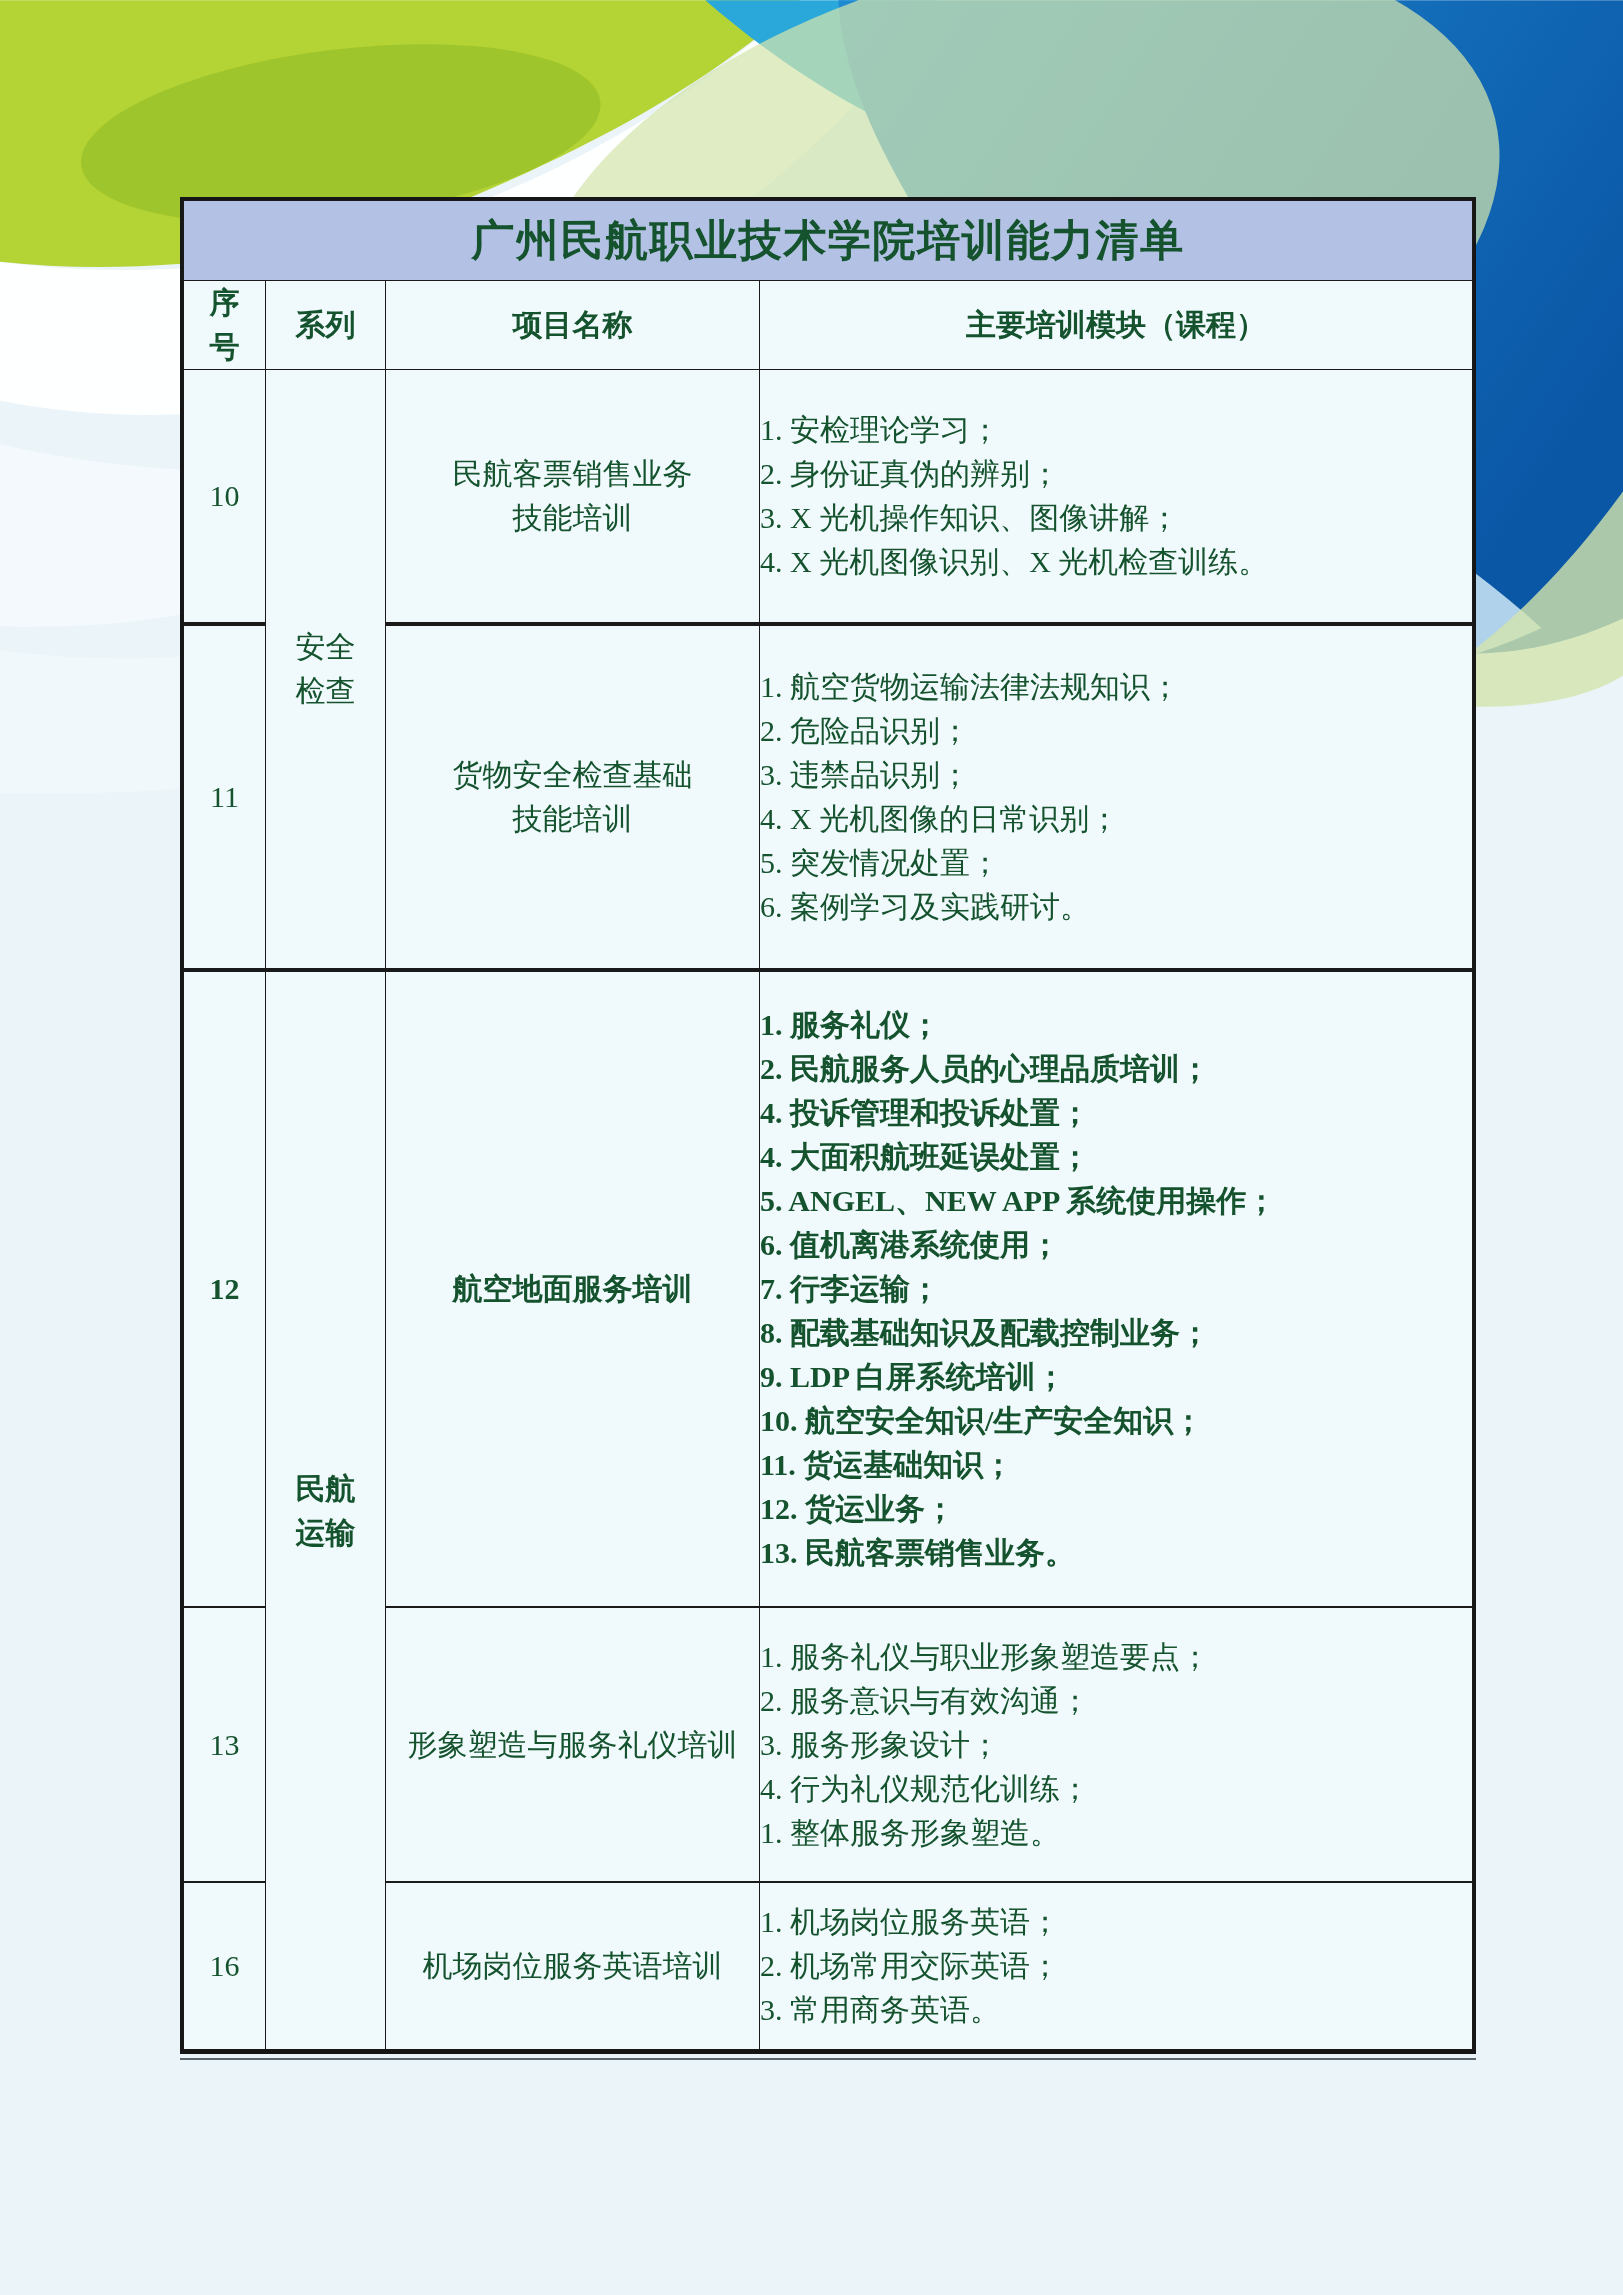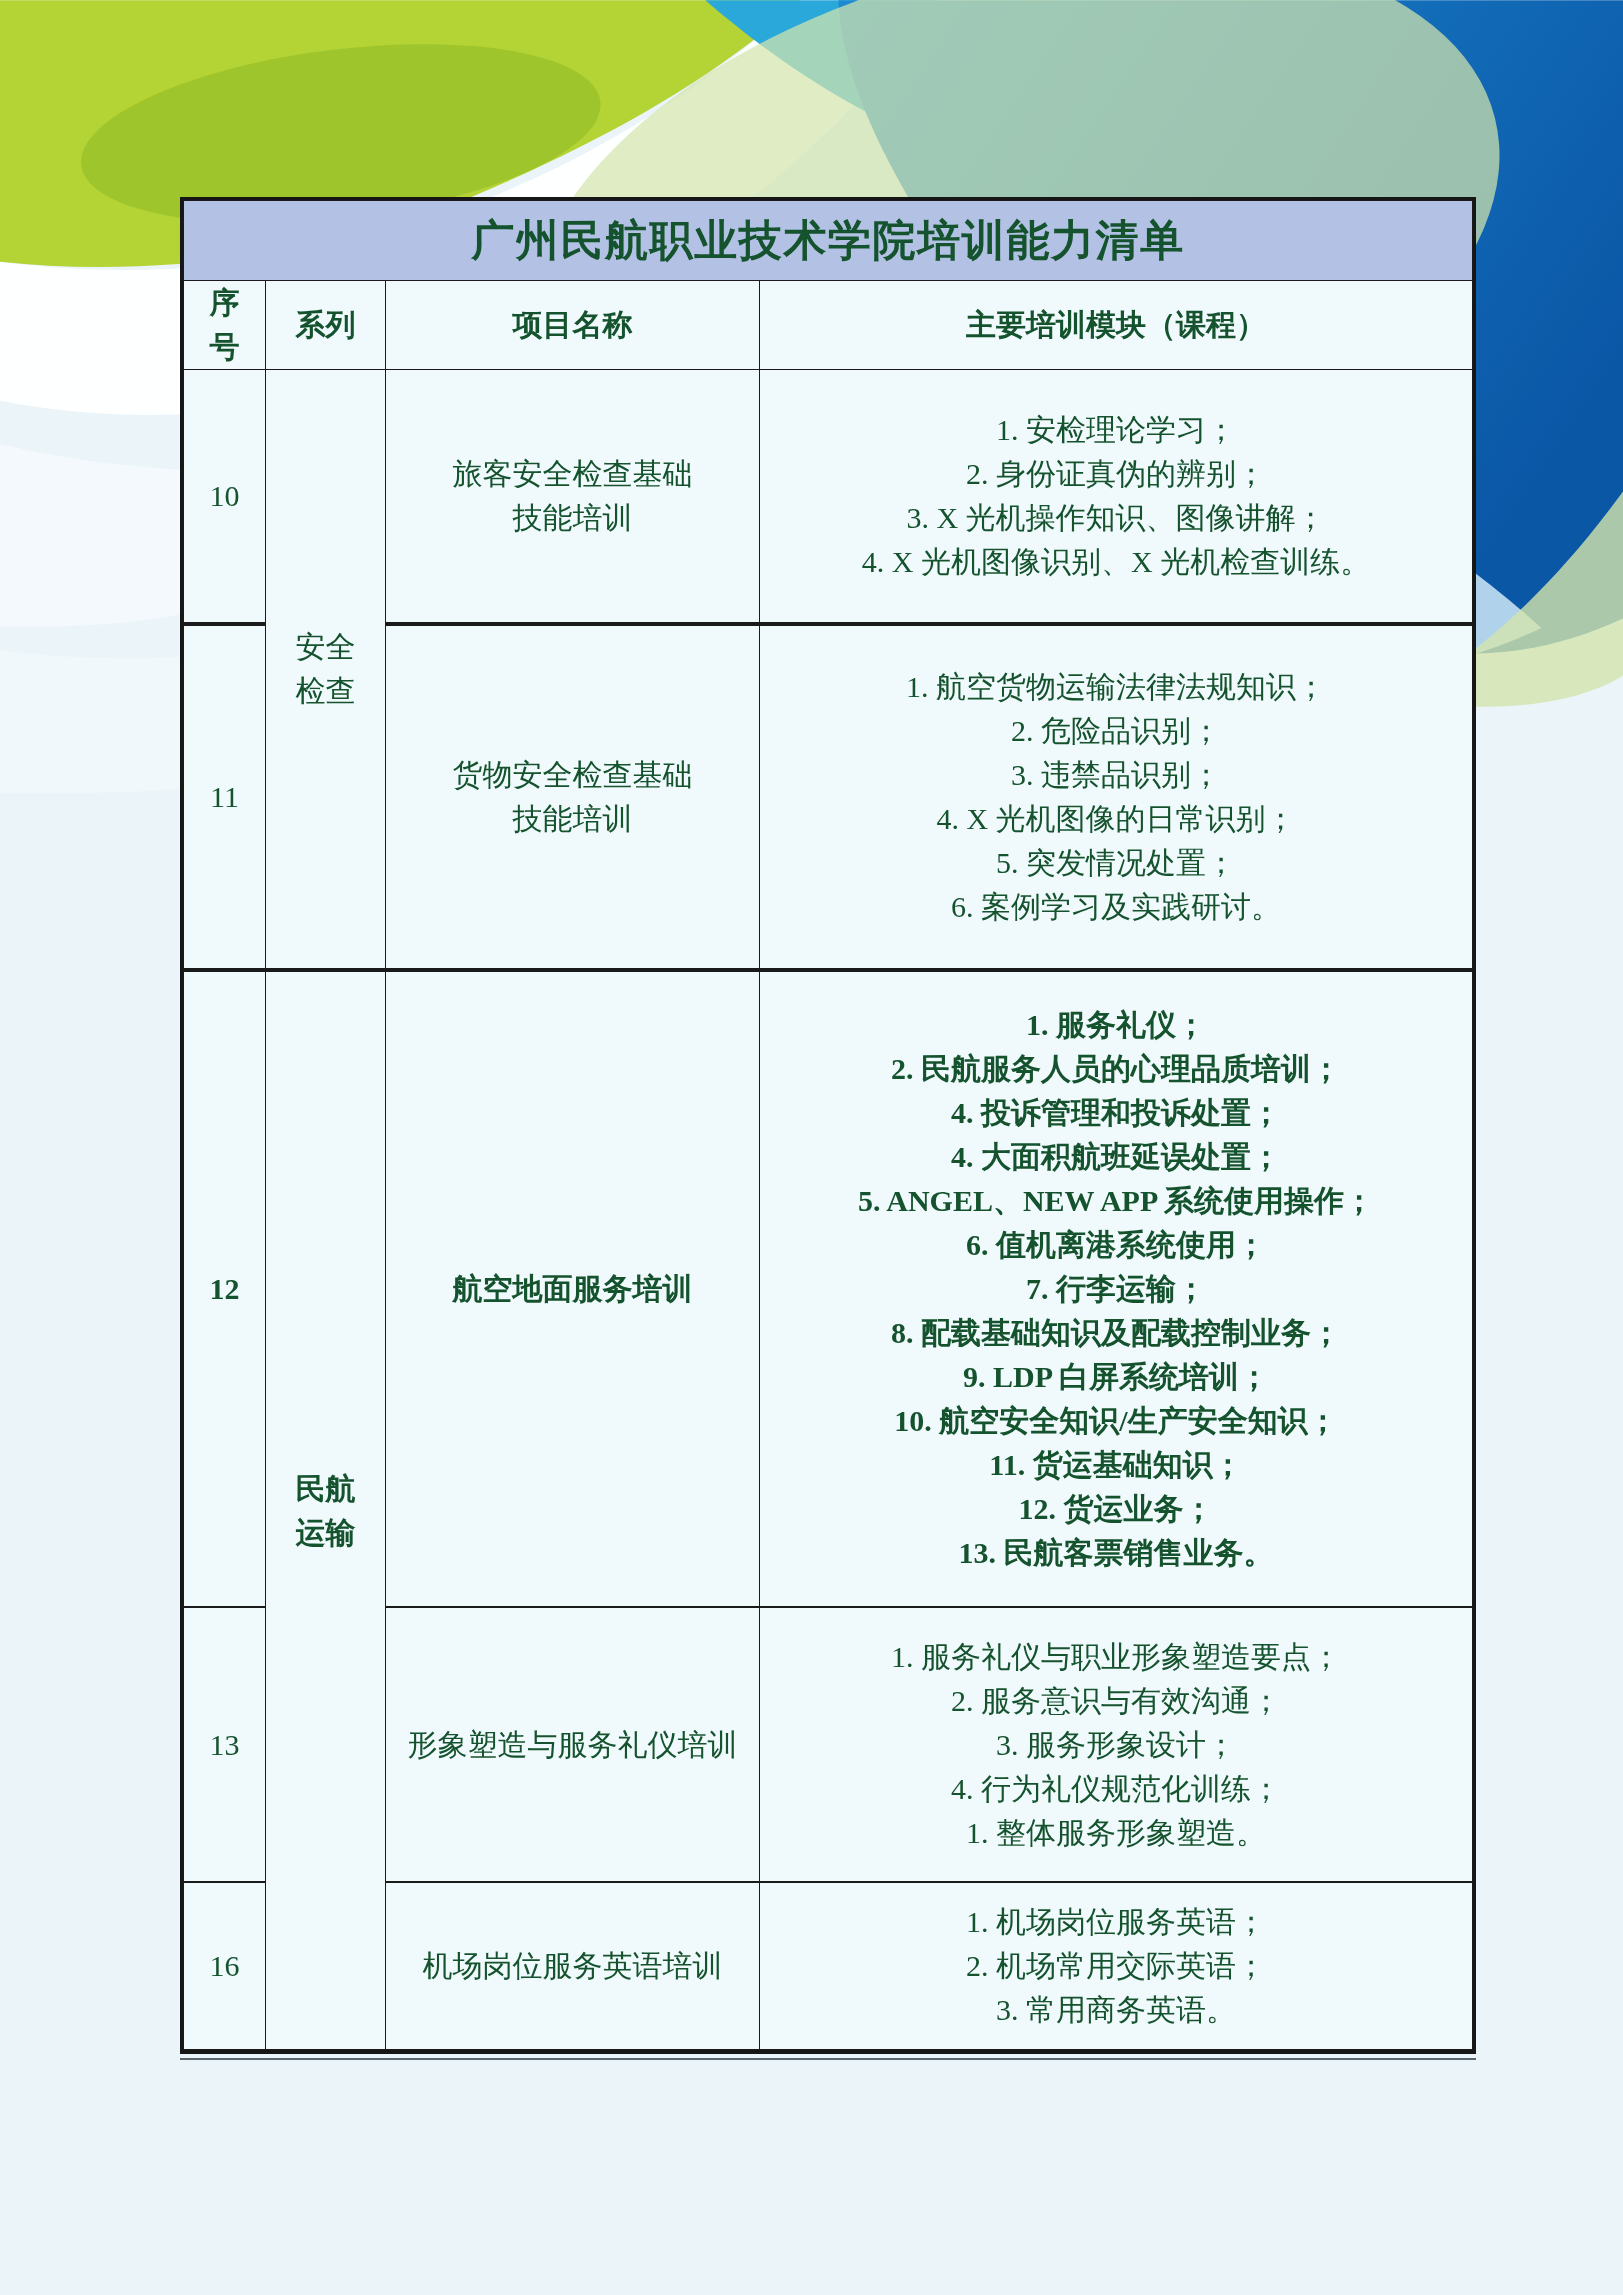--- a/index.html
+++ b/index.html
@@ -38,21 +38,21 @@
     font-weight:bold;font-size:30px;line-height:44px;
   }
   tr.r10 td{height:252px;}
   tr.r11 td{height:342px;}
   tr.r12 td{height:634px;font-weight:bold;}
   tr.r13 td{height:273px;}
   tr.r14 td{height:166px;}
   tr.r11 td, tr.r12 td{border-top-width:4px;}
   tr.r13 td, tr.r14 td{border-top-width:2.4px;}
   td.c-index, td.c-series, td.c-project{text-align:center;font-size:30px;line-height:44px;}
-  td.c-modules{text-align:center;font-size:30px;line-height:44px;padding-left:22px;padding-right:8px;}
+  td.c-modules{text-align:left;font-size:30px;line-height:44px;padding-left:22px;padding-right:8px;}
   .line{min-height:44px;}
 </style>
 </head>
 <body>
 
 <div class="page">
 
   <svg class="deco" viewBox="0 0 2048 1000" aria-hidden="true">
     <defs>
       <linearGradient id="blueGrad" x1="0" y1="0" x2="1" y2="0.55">
@@ -107,21 +107,21 @@
         <td>主要培训模块（课程）</td>
       </tr>
 
       <tr class="r10">
         <td class="c-index">10</td>
         <td class="c-series" rowspan="2">
               <div class="line">安全</div>
               <div class="line">检查</div>
             </td>
         <td class="c-project">
-              <div class="line">旅客安全检查基础</div>
+              <div class="line">民航客票销售业务</div>
               <div class="line">技能培训</div>
             </td>
         <td class="c-modules">
               <div class="line">1. 安检理论学习；</div>
               <div class="line">2. 身份证真伪的辨别；</div>
               <div class="line">3. X 光机操作知识、图像讲解；</div>
               <div class="line">4. X 光机图像识别、X 光机检查训练。</div>
             </td>
       </tr>
 

